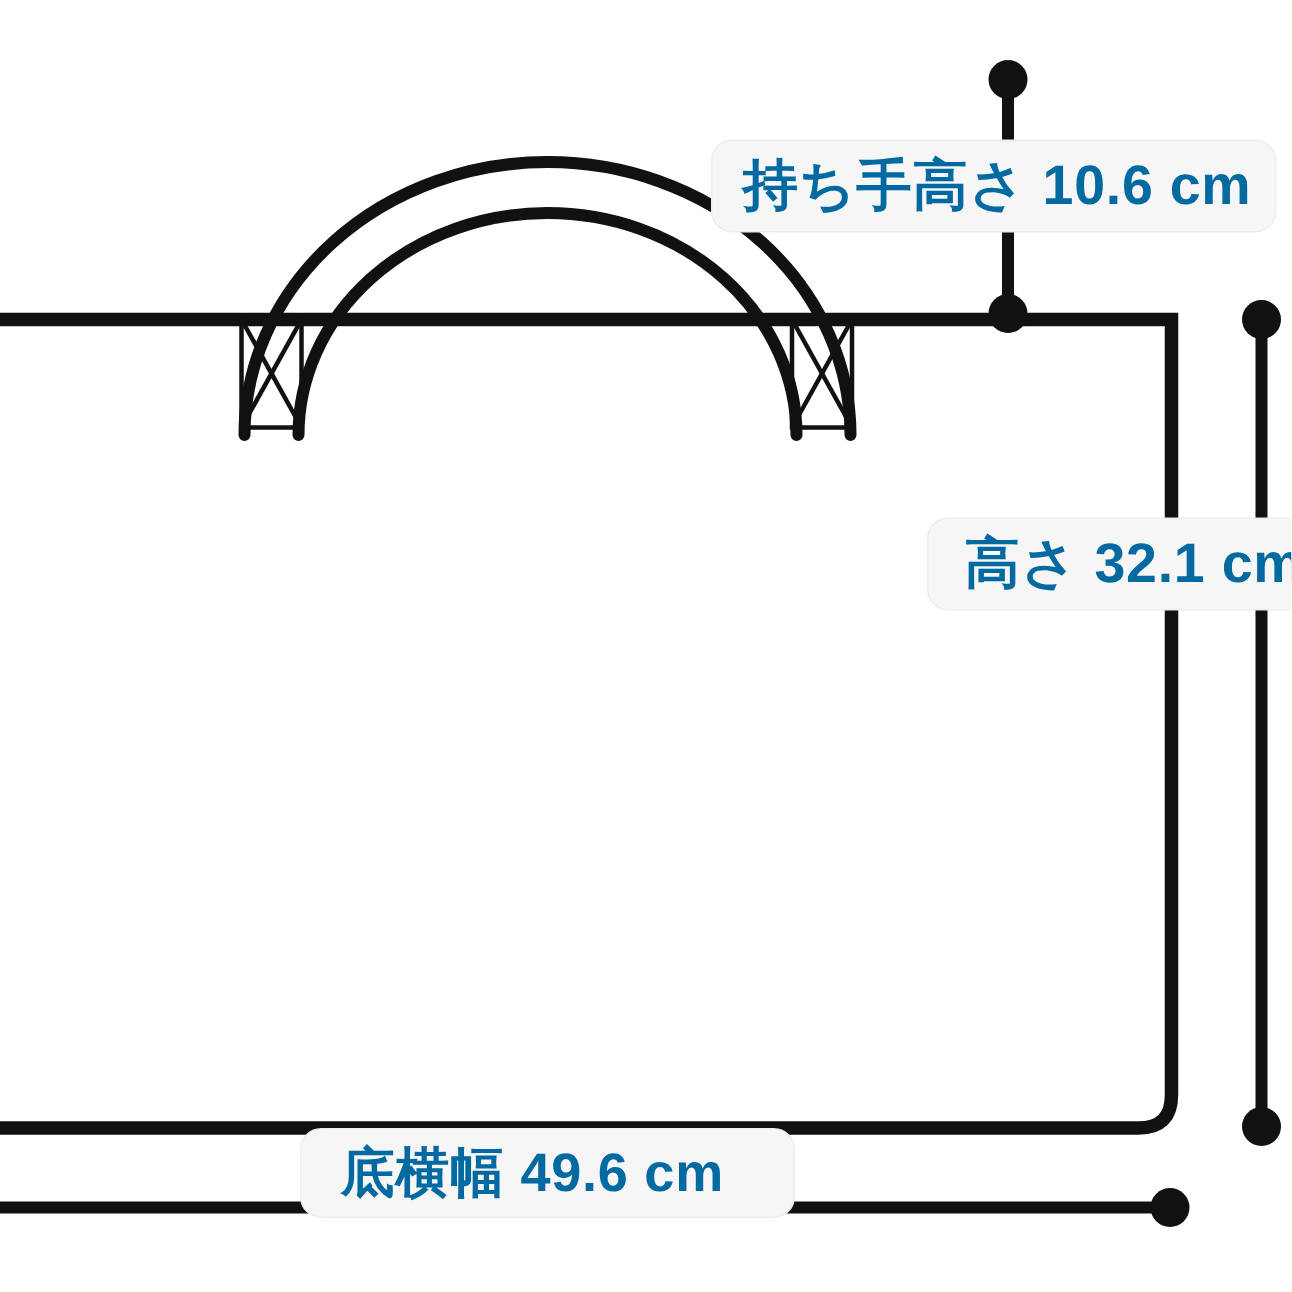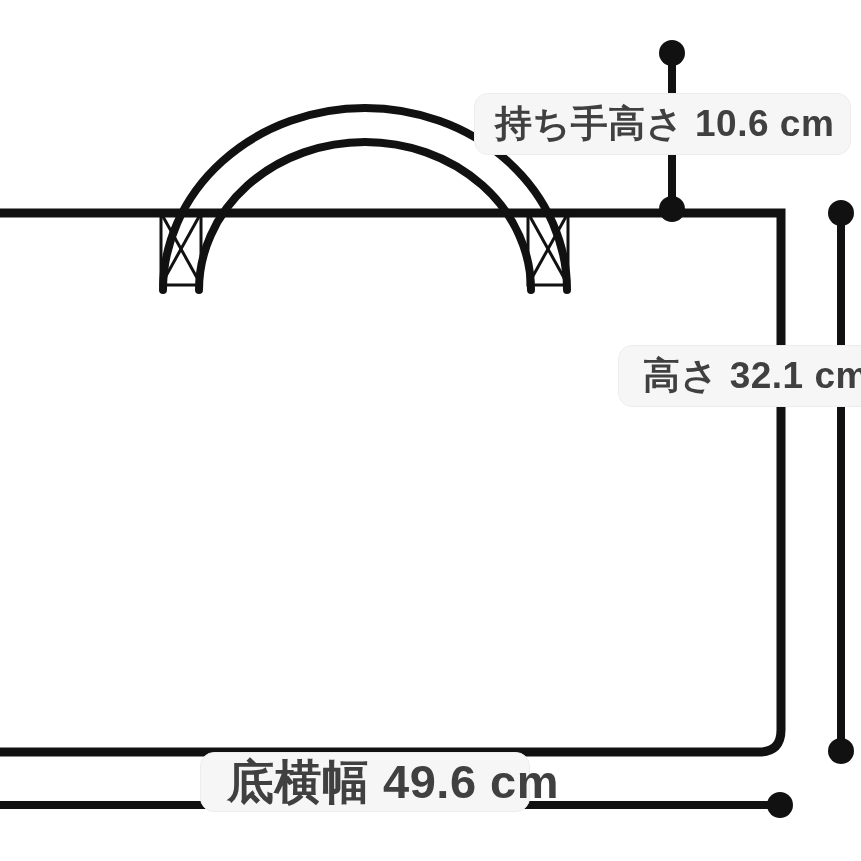--- a/index.html
+++ b/index.html
@@ -24,21 +24,21 @@
     display: block;
   }
   .dim-label {
     position: absolute;
     display: flex;
     align-items: center;
     box-sizing: border-box;
     background: #f6f6f6;
     border: 1px solid #ededed;
     border-radius: 14px;
-    color: #404040;
+    color: #0369a1;
     font-weight: bold;
     white-space: nowrap;
     letter-spacing: 0.5px;
     z-index: 5;
   }
   #label-handle-height {
     left: 474px;
     top: 93px;
     height: 62px;
     padding: 0 16px 0 20px;
@@ -50,21 +50,21 @@
     height: 62px;
     padding: 0 16px 0 24px;
     font-size: 37px;
   }
   #label-bottom-width {
     left: 200px;
     top: 752px;
     width: 330px;
     height: 60px;
     padding: 0 0 0 26px;
-    font-size: 47px;
+    font-size: 36px;
   }
 </style>
 </head>
 <body>
 
 <div id="stage">
 
   <svg id="diagram-svg" viewBox="0 0 861 861" xmlns="http://www.w3.org/2000/svg">
 
     <path d="M -20 213 L 781 213 L 781 730 Q 781 752 759 752 L -20 752" fill="none" stroke="#111111" stroke-width="9" stroke-linecap="butt" stroke-linejoin="miter"></path>

